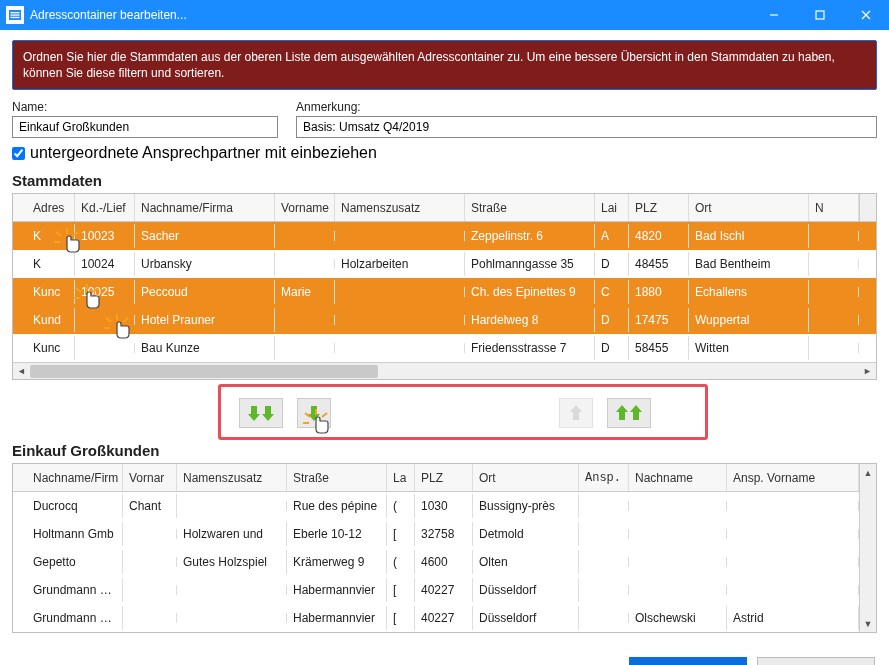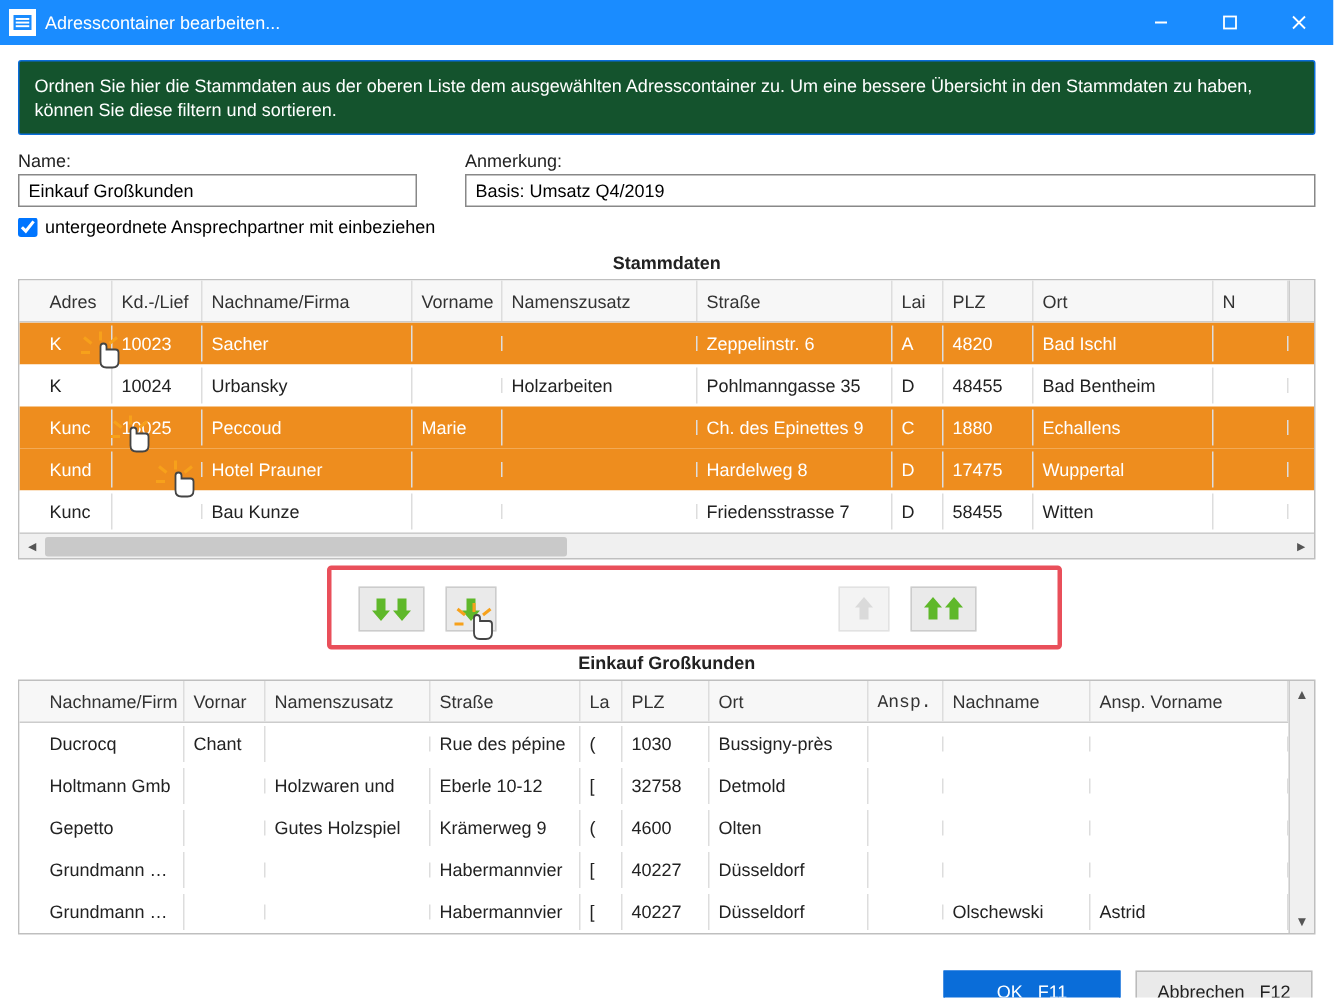--- a/index.html
+++ b/index.html
@@ -7,34 +7,34 @@
 
 .titlebar { background: #1a8cff; color: #fff; height: 30px; display: flex; align-items: center; padding-left: 6px; }
 .titlebar .icon { width: 18px; height: 18px; background: #fff; display: flex; align-items: center; justify-content: center; margin-right: 6px; }
 .titlebar .icon svg { width: 14px; height: 14px; }
 .titlebar .title { flex: 1; font-size: 12px; }
 .titlebar .winbtn { width: 46px; height: 30px; display: flex; align-items: center; justify-content: center; cursor: pointer; }
 .titlebar .winbtn svg { width: 10px; height: 10px; stroke: #fff; stroke-width: 1.2; fill: none; }
 
 .content { flex: 1; padding: 10px 12px 12px 12px; display: flex; flex-direction: column; position: relative; }
 
-.infobox { background: #14532d; color: #fff; border: 1px solid #0a6dd9; padding: 8px 10px; font-size: 12px; line-height: 1.35; margin-bottom: 10px; border-radius: 2px; }
-
-.formrow { display: flex; gap: 32px; margin-bottom: 6px; }
+.infobox { background: #7f1d1d; color: #fff; border: 1px solid #0a6dd9; padding: 8px 10px; font-size: 12px; line-height: 1.35; margin-bottom: 10px; border-radius: 2px; }
+
+.formrow { display: flex; gap: 18px; margin-bottom: 6px; }
 .formcol { display: flex; flex-direction: column; }
 .formcol.name { width: 266px; }
 .formcol.note { flex: 1; }
 .formcol label { font-size: 12px; margin-bottom: 2px; color: #222; }
 .formcol input { height: 22px; border: 1px solid #888; padding: 2px 6px; font-size: 12px; }
 
 .chkrow { display: flex; align-items: center; gap: 5px; margin-bottom: 10px; }
 .chkrow input { width: 13px; height: 13px; }
-.chkrow label { font-size: 12px; }
-
-.section-title { font-weight: 600; font-size: 12px; margin-bottom: 4px; color: #222; text-align: center; }
+.chkrow label { font-size: 16px; }
+
+.section-title { font-weight: 600; font-size: 15px; margin-bottom: 4px; color: #222; }
 
 .grid { border: 1px solid #bfbfbf; background: #fff; }
 .ghead { display: flex; background: #f7f7f7; border-bottom: 1px solid #ccc; height: 28px; align-items: stretch; }
 .gcell { border-right: 1px solid #ddd; padding: 5px 6px; overflow: hidden; white-space: nowrap; text-overflow: ellipsis; font-size: 12px; color: #222; }
 .ghead .gcell { color: #333; display: flex; align-items: center; }
 .grow { display: flex; height: 28px; align-items: center; }
 .grow.odd { background: #fff; }
 .grow.sel { background: #ee8d1e; color: #fff; }
 .grow.sel .gcell { color: #fff; }
 .gbody { overflow: hidden; }

